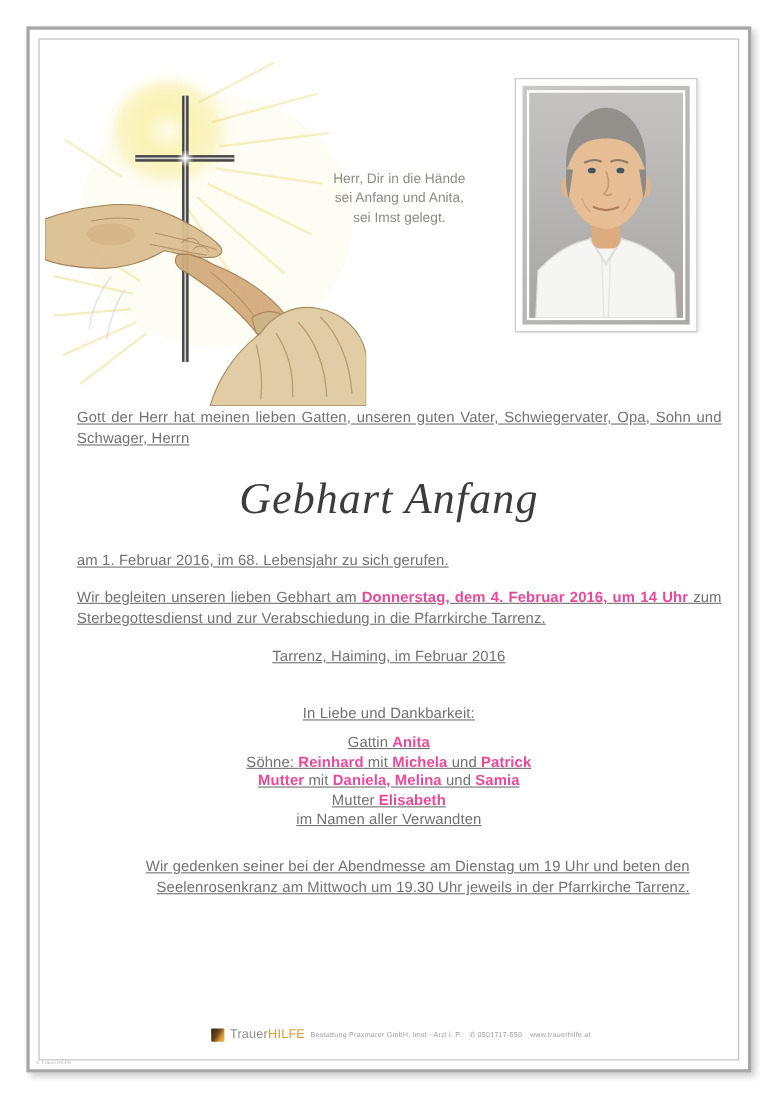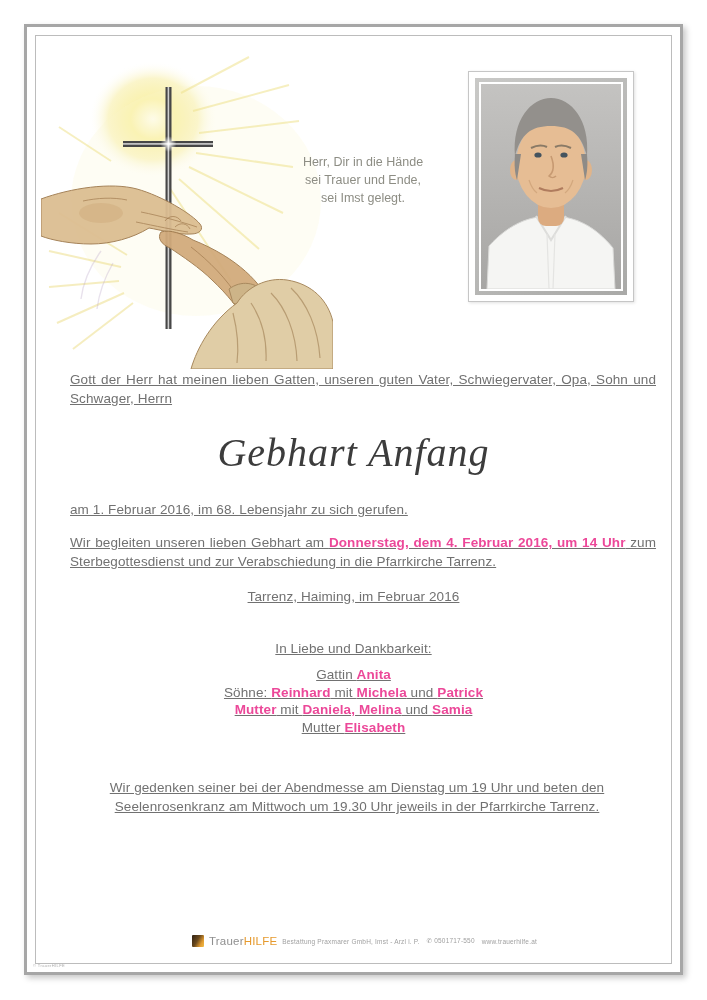--- a/index.html
+++ b/index.html
@@ -41,21 +41,21 @@
     position:absolute; left:0; top:402px; width:100%; text-align:center;
     font-family:"Liberation Serif", serif; font-style:italic;
     font-size:40px; font-weight:400; color:#3c3c3c; letter-spacing:1px;
   }
   .called { position:absolute; left:43px; top:473px; width:586px; }
   .funeral { position:absolute; left:43px; top:506px; width:586px; text-align:justify; }
   .place-date { position:absolute; left:0; top:560px; width:100%; text-align:center; }
   .gratitude { position:absolute; left:0; top:612px; width:100%; text-align:center; }
   .family { position:absolute; left:0; top:639px; width:100%; text-align:center; }
   .family div { line-height:17.5px; }
-  .memorial { position:absolute; left:60px; top:751px; width:540px; text-align:center; }
+  .memorial { position:absolute; left:60px; top:751px; width:540px; text-align:right; }
 
   .footer {
     position:absolute; left:0; top:908px; width:100%;
     display:flex; justify-content:center; align-items:center; gap:5px;padding-left:22px;
   }
   .brand { font-size:11.5px; letter-spacing:0.2px; }
   .brand .gray { color:#8f8f8f; }
   .brand .orange { color:#e69a2e; }
   .footer-details { font-size:6.5px; color:#a0a0a0; letter-spacing:0.2px; display:flex; gap:7px; align-items:center; }
   .logo-square {
@@ -142,21 +142,21 @@
           <path d="M210,252 C220,267 226,287 225,310"></path>
           <path d="M230,242 C245,257 255,282 256,310"></path>
           <path d="M250,237 C266,252 277,277 279,307"></path>
           <path d="M192,262 C196,278 198,296 196,312"></path>
         </g>
       </svg>
     </div>
 
     <div class="quote">
       <div>Herr, Dir in die Hände</div>
-      <div>sei Trauer und Ende,</div>
+      <div>sei Anfang und Anita,</div>
       <div>sei Imst gelegt.</div>
     </div>
 
     <div class="photo-frame">
       <div class="photo-silver">
         <div class="photo-mat">
           <svg class="photo-img" width="140" height="205" viewBox="0 0 140 205">
             <defs>
               <linearGradient id="pbg" x1="0" y1="0" x2="0" y2="1">
                 <stop offset="0%" stop-color="#c4c3c1"></stop>
@@ -204,20 +204,21 @@
 
     <div class="place-date body-text">Tarrenz, Haiming, im Februar 2016</div>
 
     <div class="gratitude body-text">In Liebe und Dankbarkeit:</div>
 
     <div class="family body-text">
       <div><span>Gattin </span><span class="b">Anita</span></div>
       <div><span>Söhne: </span><span class="b">Reinhard</span><span> mit </span><span class="b">Michela</span><span> und </span><span class="b">Patrick</span></div>
       <div><span class="b">Mutter</span><span> mit </span><span class="b">Daniela, Melina</span><span> und </span><span class="b">Samia</span></div>
       <div><span>Mutter </span><span class="b">Elisabeth</span></div>
+      <div><span>im Namen aller Verwandten</span></div>
     </div>
 
     <p class="memorial body-text">Wir gedenken seiner bei der Abendmesse am Dienstag um 19 Uhr und beten den Seelenrosenkranz am Mittwoch um 19.30 Uhr jeweils in der Pfarrkirche Tarrenz.</p>
 
     <div class="footer">
       <span class="logo-square"></span>
       <span class="brand"><span class="gray">Trauer</span><span class="orange">HILFE</span></span>
       <span class="footer-details">
         <span>Bestattung Praxmarer GmbH, Imst - Arzl i. P.</span>
         <span>✆ 0501717-550</span>

